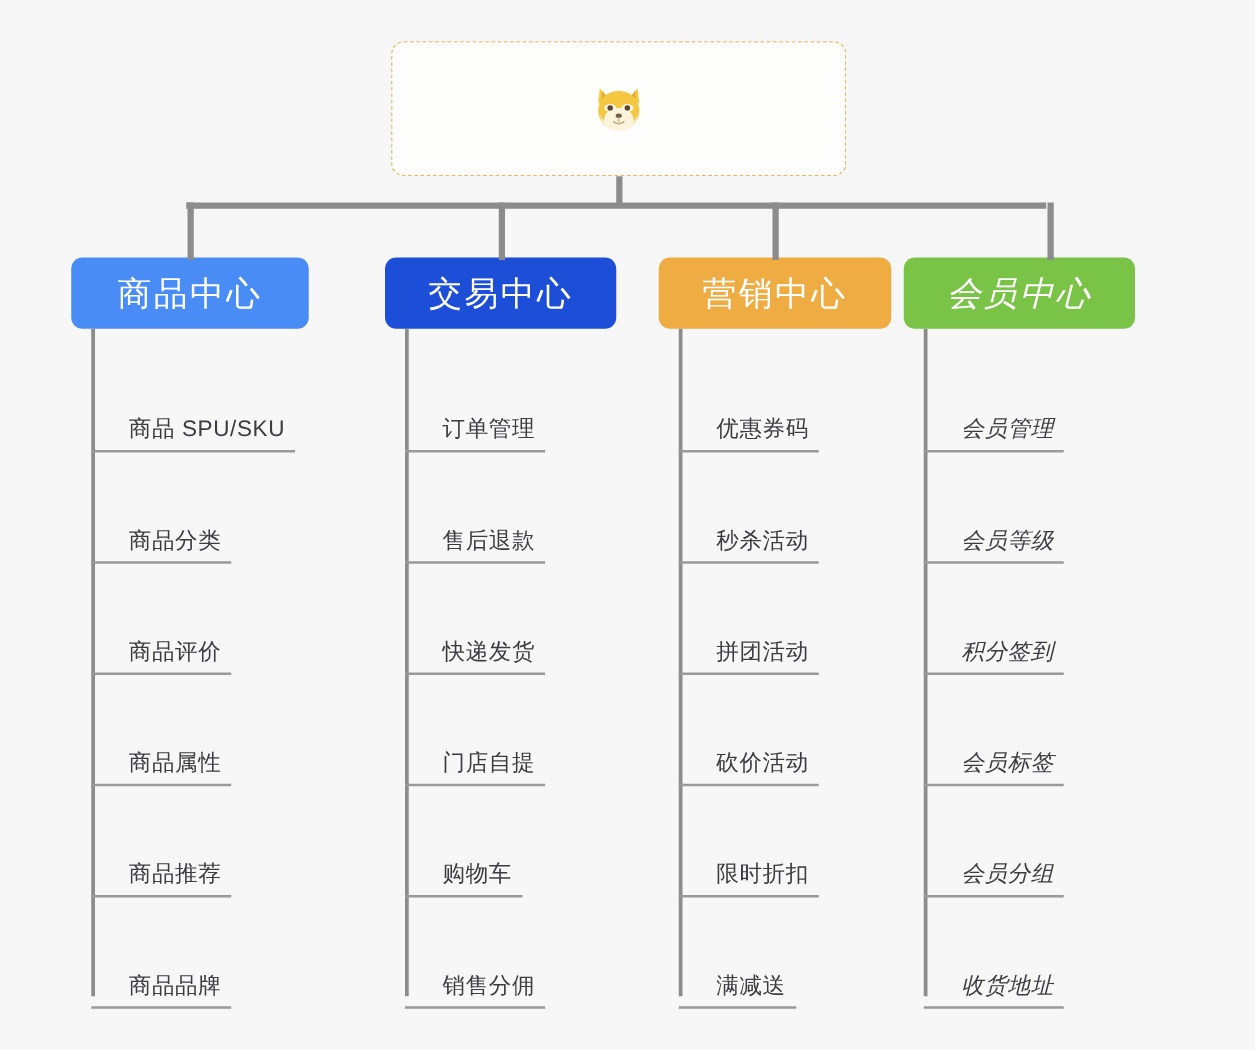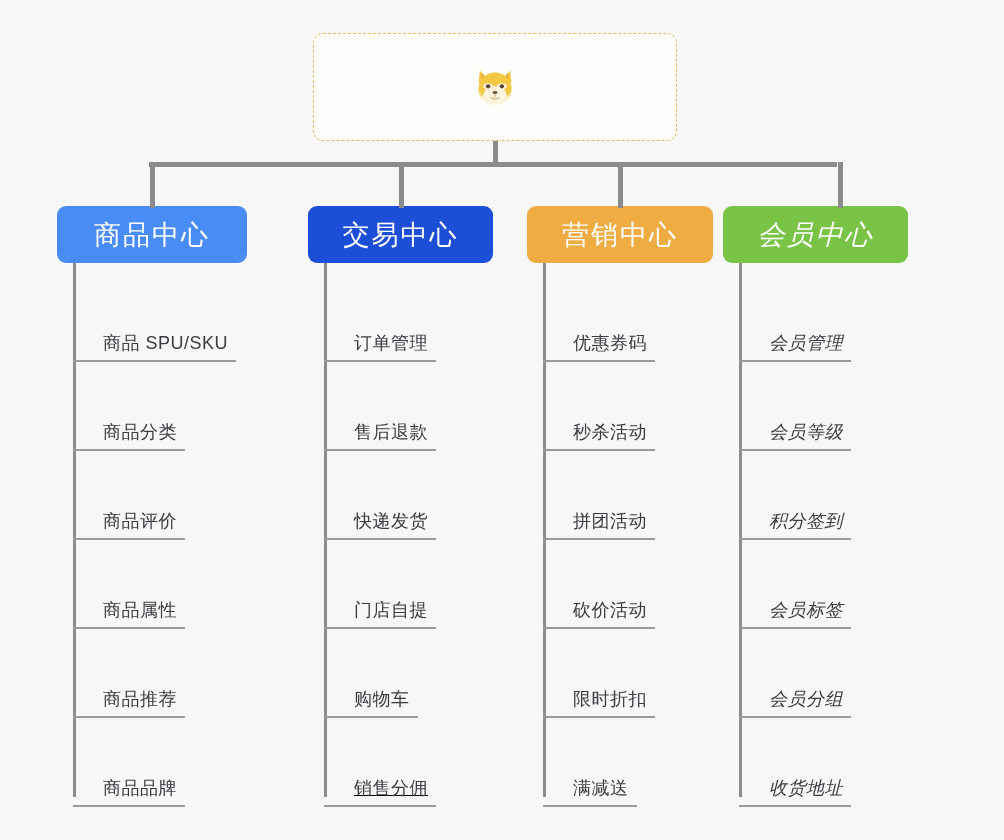--- a/index.html
+++ b/index.html
@@ -195,21 +195,21 @@
           </div>
           <div class="leaf-item" style="padding-left: 16px;">
             <div class="leaf-label-wrap"><span class="leaf-label">快递发货</span></div>
           </div>
           <div class="leaf-item" style="padding-left: 16px;">
             <div class="leaf-label-wrap"><span class="leaf-label">门店自提</span></div>
           </div>
           <div class="leaf-item" style="padding-left: 16px;">
             <div class="leaf-label-wrap"><span class="leaf-label">购物车</span></div>
           </div>
-          <div class="leaf-item" style="padding-left: 16px; text-decoration: underline;">
+          <div class="leaf-item" style="padding-left: 16px;">
             <div class="leaf-label-wrap"><span class="leaf-label">销售分佣</span></div>
           </div>
         </div>
       </div>
       <div class="branch" style="left: 527px; width: 186px;">
         <div class="branch-header" style="background: rgb(238, 172, 66);">
           <span>营销中心</span>
         </div>
         <div class="leaf-list">
           <div class="leaf-spine" style="left: 16px; height: 534px;"></div>

